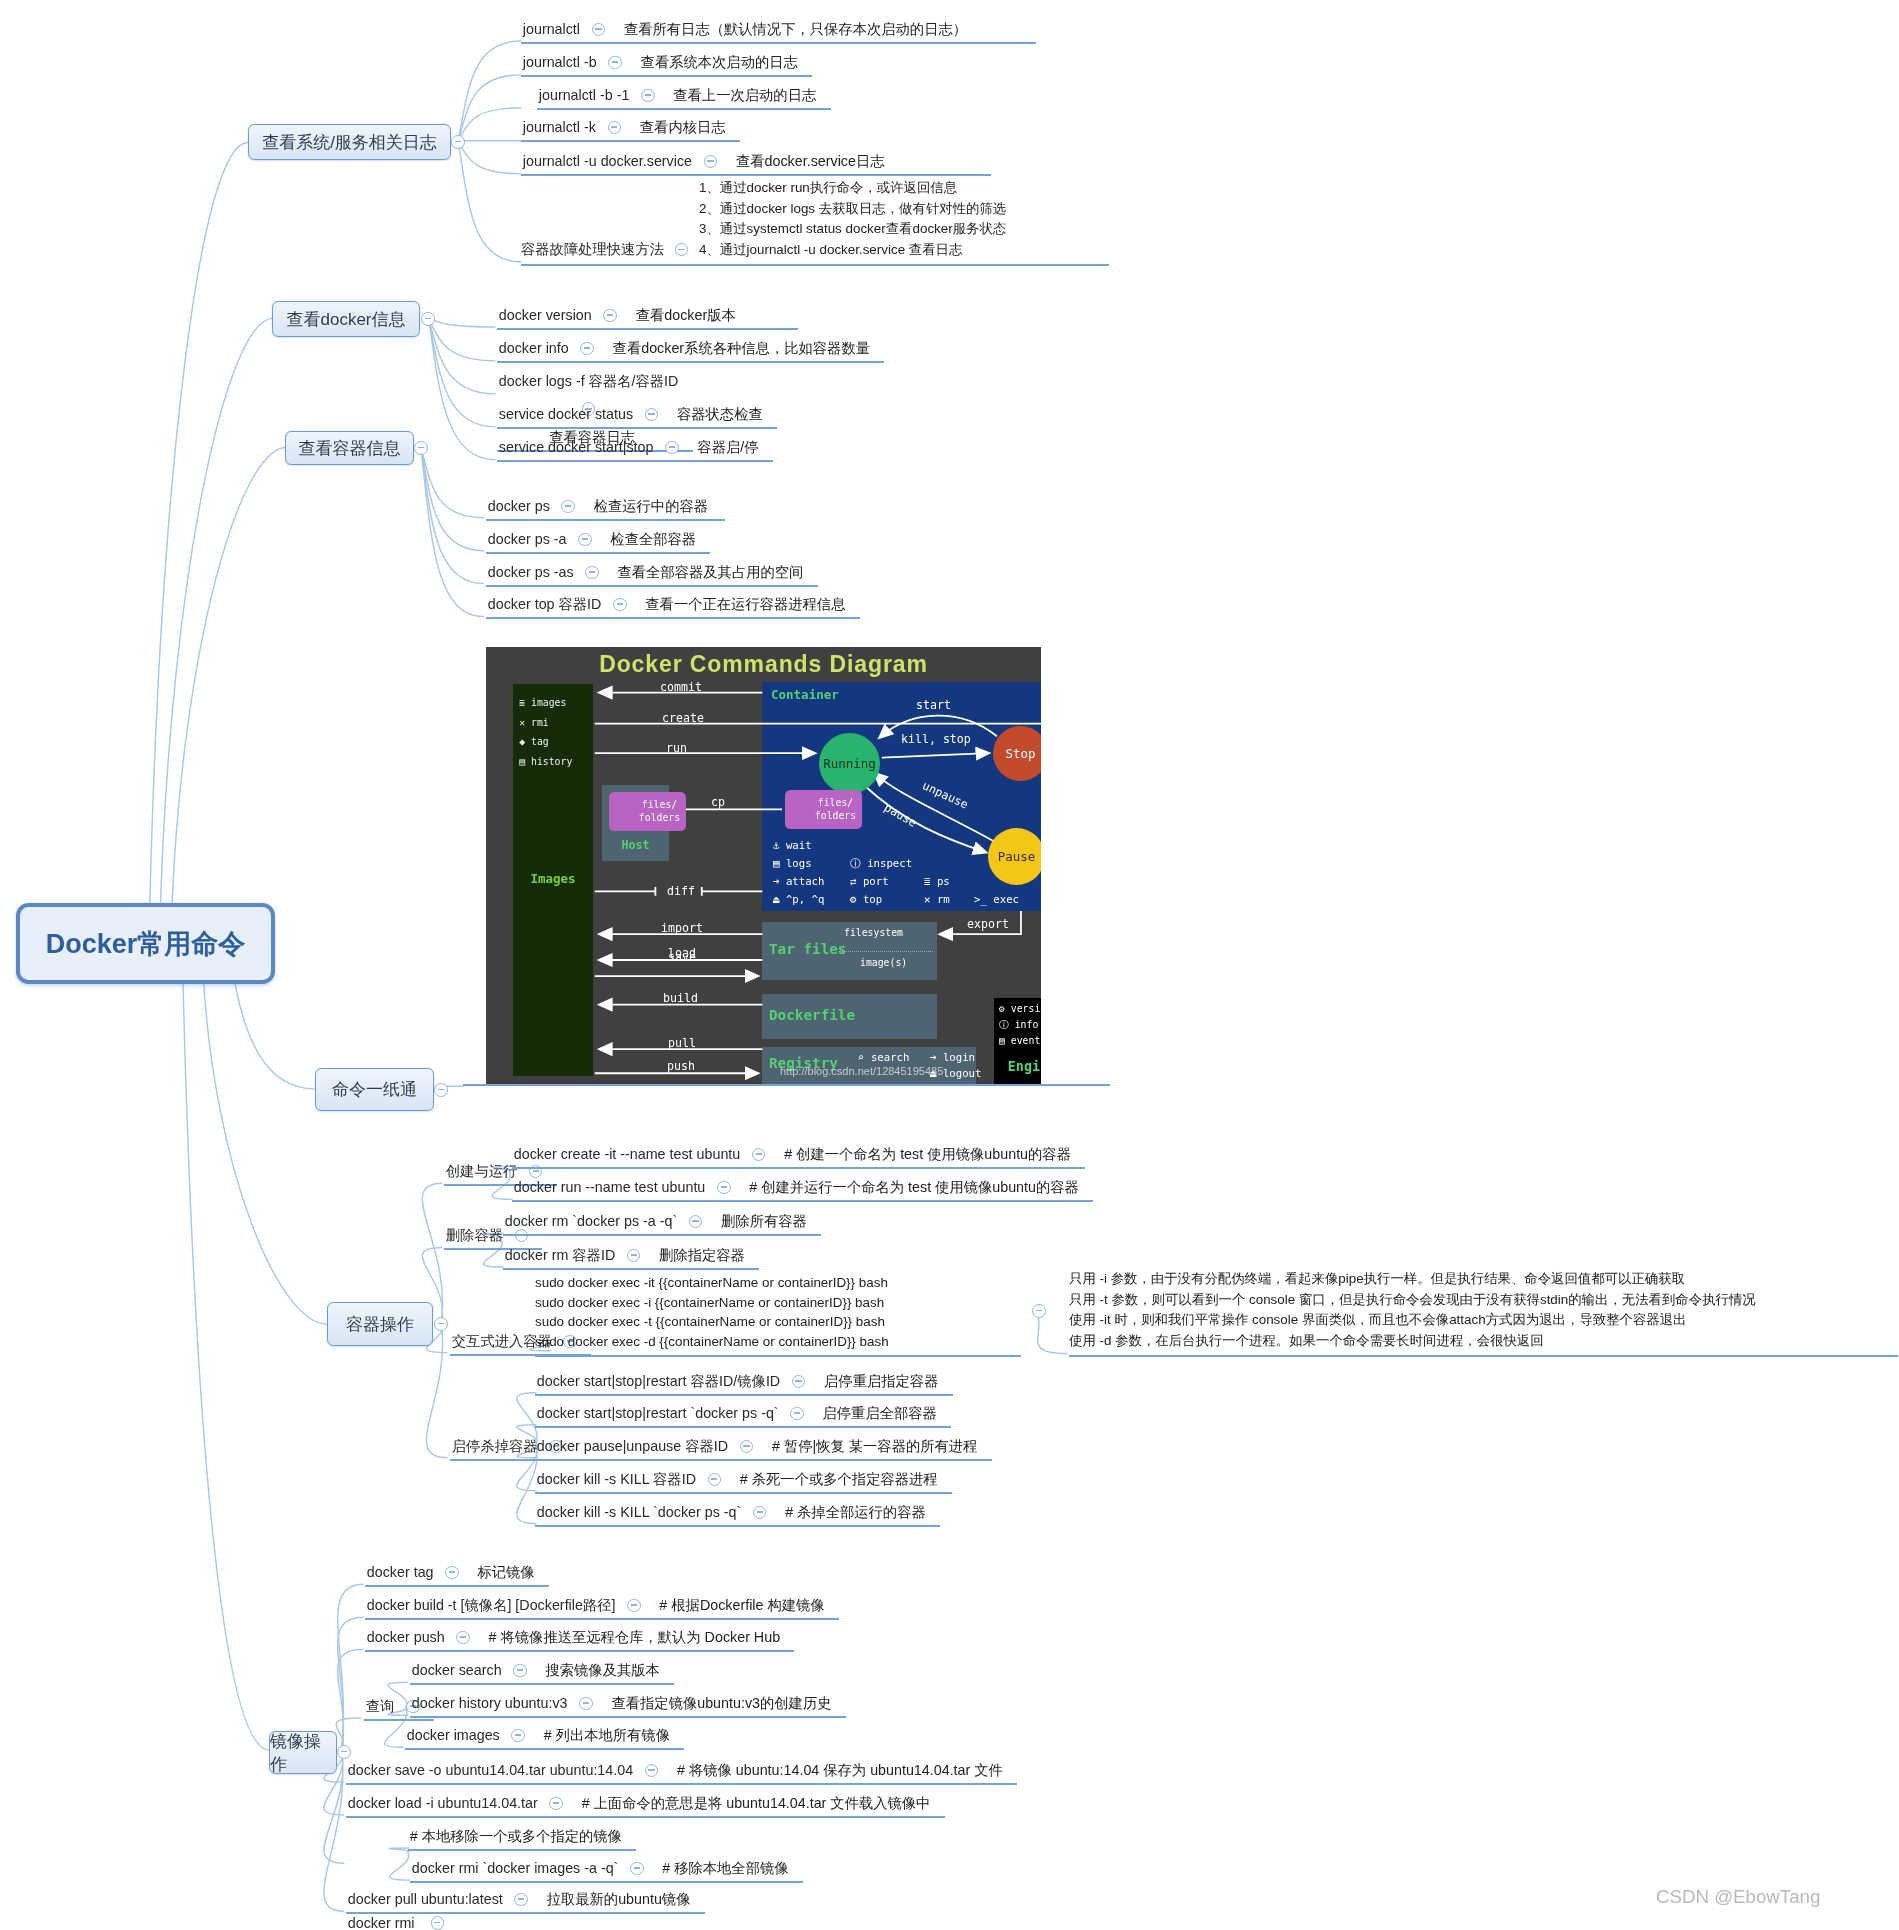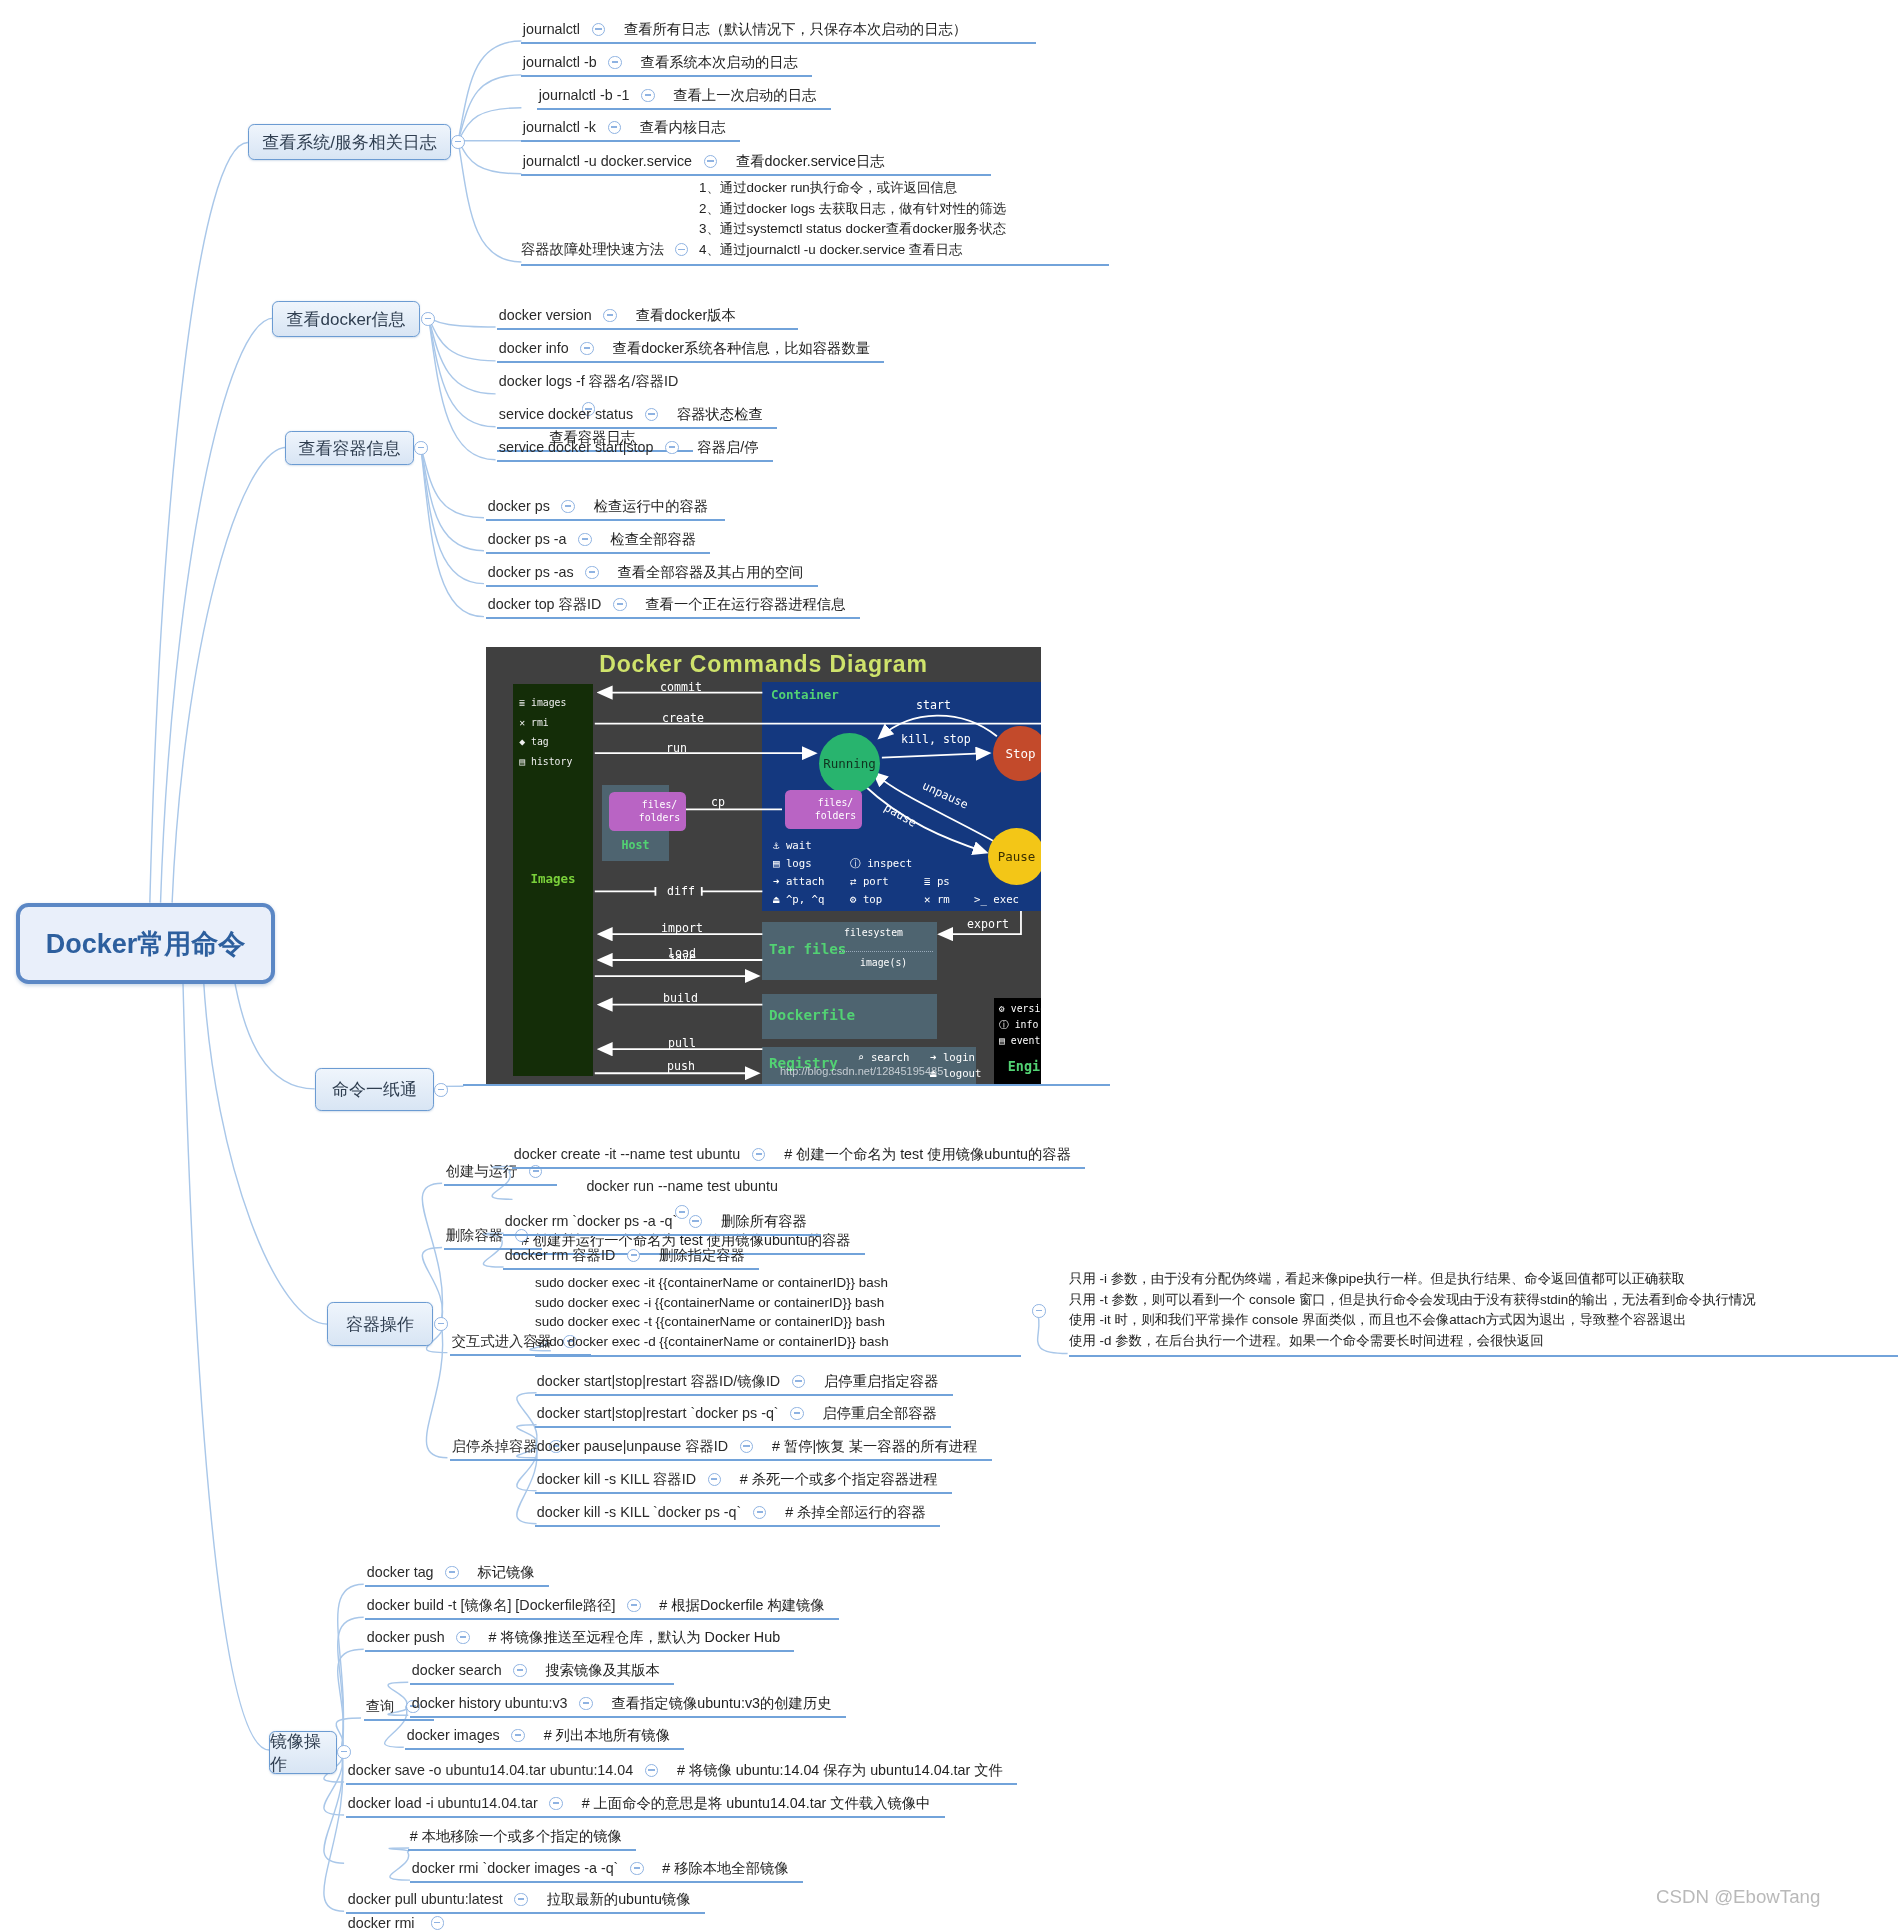--- a/index.html
+++ b/index.html
@@ -316,21 +316,21 @@
 
   <div class="leaf" style="left:444px;top:1160px;">
     <span class="lbl">创建与运行</span>
       <span class="mi"></span>
   </div>
   <div class="leaf" style="left:512px;top:1143px;">
     <span class="cmd">docker create -it --name test ubuntu</span>
       <span class="mi"></span>
       <span class="desc"># 创建一个命名为 test 使用镜像ubuntu的容器</span>
   </div>
-  <div class="leaf" style="left:512px;top:1176px;flex-direction:column;">
+  <div class="leaf" style="left:512px;top:1176px;">
     <span class="cmd">docker run --name test ubuntu</span>
       <span class="mi"></span>
       <span class="desc"># 创建并运行一个命名为 test 使用镜像ubuntu的容器</span>
   </div>
   <div class="leaf" style="left:444px;top:1224px;">
     <span class="lbl">删除容器</span>
       <span class="mi"></span>
   </div>
   <div class="leaf" style="left:503px;top:1210px;">
     <span class="cmd">docker rm `docker ps -a -q`</span>

